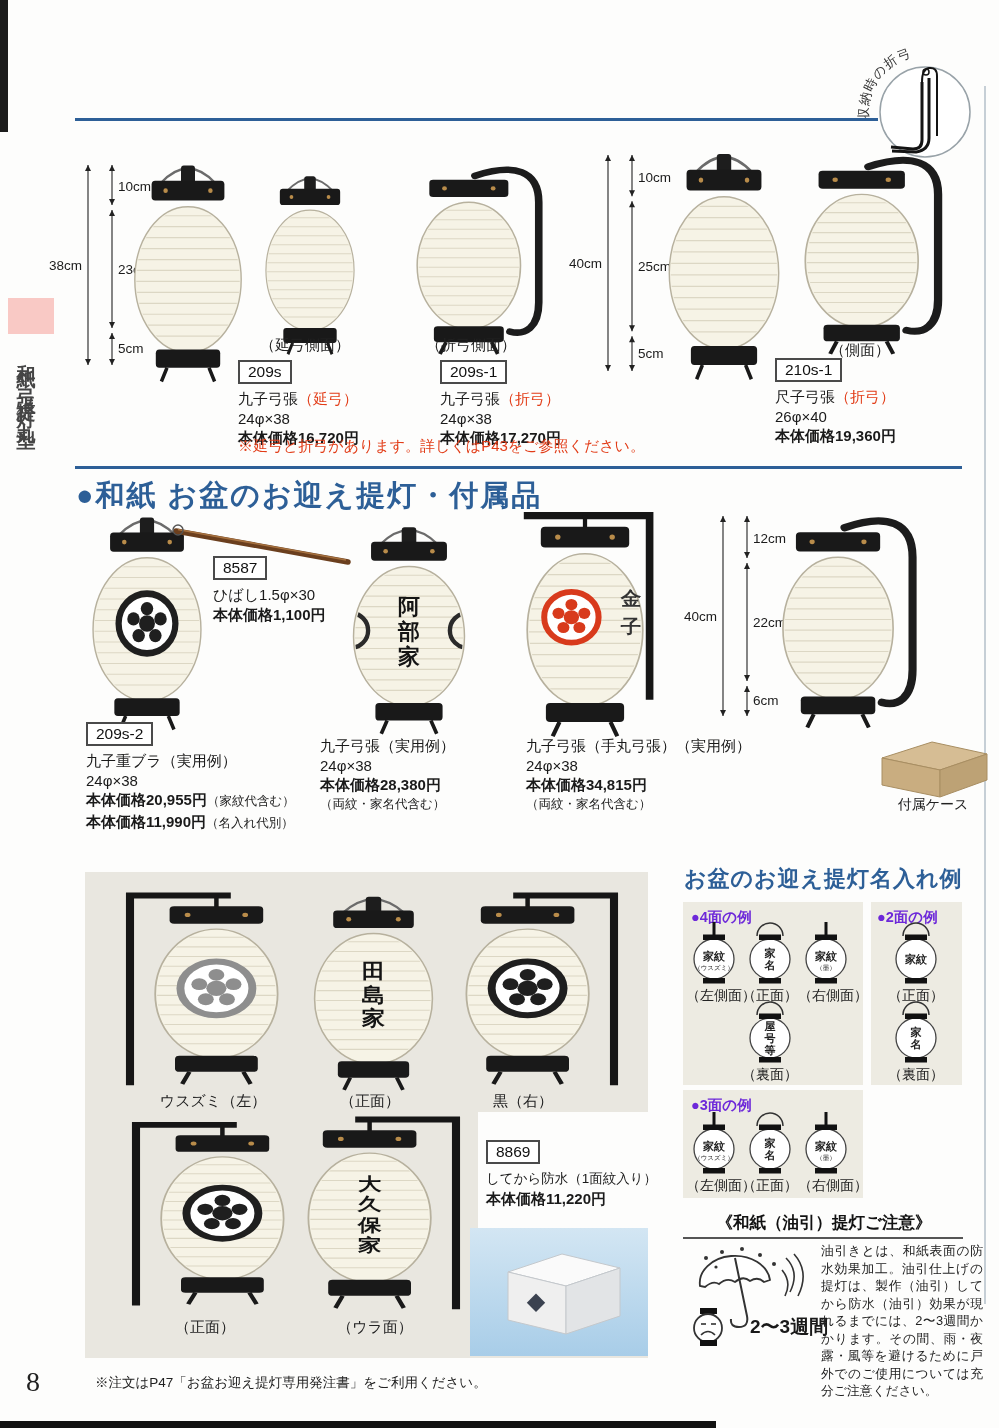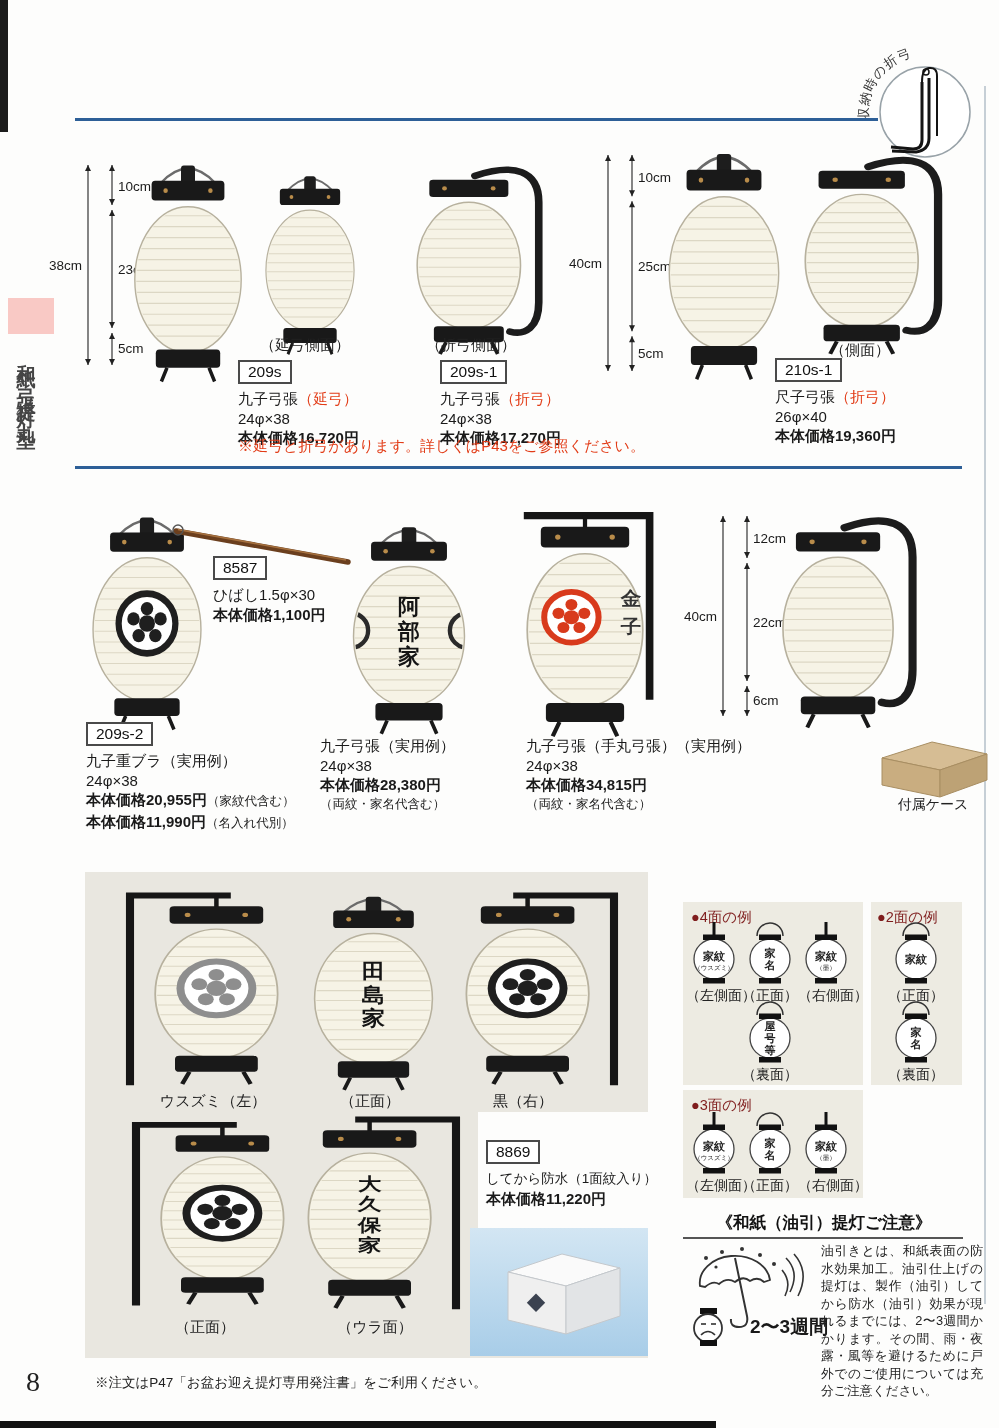--- a/index.html
+++ b/index.html
@@ -13,21 +13,21 @@
            font-size:15.5px;line-height:20px;background:#fff;margin-bottom:5px;color:#111}
   .bold{font-weight:bold}
   .red{color:#e23c17}
   .sm{font-size:12.5px;font-weight:normal}
   .cap{position:absolute;font-size:15px;color:#222;text-align:center}
   .side-label{position:absolute;writing-mode:vertical-rl;font-family:"Liberation Serif",serif;
               font-weight:bold;font-size:19px;letter-spacing:7px;color:#454545}
   .naming-title{position:absolute;font-family:"Liberation Serif",serif;font-weight:bold;
                 font-size:22px;color:#2d5f97;letter-spacing:1px;white-space:nowrap}
   .npanel{position:absolute;background:#edebe2}
-  .nlabel{position:absolute;font-size:14.5px;font-weight:normal;color:#7f1d1d;white-space:nowrap}
+  .nlabel{position:absolute;font-size:14.5px;font-weight:bold;color:#6d28d9;white-space:nowrap}
   .ncap{position:absolute;font-size:14px;color:#222;text-align:center;white-space:nowrap}
   .mini{position:absolute;width:52px;height:64px}
   .lantern{position:absolute}
   .dims{position:absolute;width:110px}
   .notice-title{position:absolute;font-size:16.5px;font-weight:bold;color:#111;text-align:center;white-space:nowrap}
   .notice-body{position:absolute;font-size:12.8px;line-height:17.5px;color:#222;text-align:justify}
   .footer-note{position:absolute;font-size:13.5px;color:#222;white-space:nowrap}
   .footer-warning{position:absolute;font-size:19.5px;font-weight:bold;color:#e23c17;white-space:nowrap}
   .pagenum{position:absolute;font-family:"Liberation Serif",serif;font-size:28px;color:#222}
 </style>
@@ -260,20 +260,21 @@
       </svg></div>
   <div class="cap" style="left:800px;top:341px;width:120px">（側面）</div>
   <div class="pinfo" style="left:775px;top:358px">
     <span class="codebox">210s-1</span>
     <div><span>尺子弓張</span><span class="red">（折弓）</span></div>
     <div>26φ×40</div>
     <div class="bold">本体価格19,360円</div>
   </div>
 
   <div class="rule" style="left:75px;top:466px;width:887px"></div>
+  <div class="sec-title" style="left:76px;top:476px">●和紙 お盆のお迎え提灯・付属品</div>
 
   <div class="lantern" style="left:76px;top:510px;width:142px;height:224px"><svg width="100%" height="100%" viewBox="0 0 100 150" preserveAspectRatio="none">
         <defs>
           <clipPath id="cl5">
             <ellipse cx="50" cy="80" rx="37" ry="47"></ellipse>
           </clipPath>
         </defs>
         <path d="M 30,17 Q 50,-3 70,17" fill="none" stroke="#6b6b6b" stroke-width="1.6"></path>
         <rect x="45" y="5" width="10" height="12" rx="2" fill="#1d1d1d"></rect>
         <ellipse cx="50" cy="80" rx="38" ry="48" fill="#f6f3e6" stroke="#b7b19e" stroke-width="1"></ellipse>
@@ -651,20 +652,21 @@
   </div>
   <div class="abs" style="left:470px;top:1228px;width:178px;height:128px;background:linear-gradient(#d3e6f3,#a8cde8)">
     <svg width="178" height="128" viewBox="0 0 178 128">
       <polygon points="38,44 92,26 150,40 96,58" fill="#fafafa" stroke="#c4c8cc" stroke-width="1"></polygon>
       <polygon points="38,44 96,58 96,106 38,92" fill="#efefef" stroke="#c4c8cc" stroke-width="1"></polygon>
       <polygon points="96,58 150,40 150,88 96,106" fill="#e2e4e6" stroke="#c4c8cc" stroke-width="1"></polygon>
       <rect x="60" y="68" width="13" height="13" transform="rotate(45 66 74)" fill="#3b4250"></rect>
     </svg>
   </div>
 
+  <div class="naming-title" style="left:684px;top:864px">お盆のお迎え提灯名入れ例</div>
 
   <div class="npanel" style="left:683px;top:902px;width:180px;height:183px"></div>
   <div class="nlabel" style="left:691px;top:908px">●4面の例</div>
   <div class="mini" style="left:688px;top:922px"><svg width="52" height="64" viewBox="0 0 52 64">
         <rect x="24.5" y="0" width="3" height="13" fill="#111"></rect>
         <circle cx="26" cy="37" r="20" fill="#fff" stroke="#444" stroke-width="1.3"></circle>
         <rect x="15" y="12.5" width="22" height="5.5" fill="#111"></rect>
         <rect x="15" y="56" width="22" height="5.5" fill="#111"></rect>
         <text x="26" y="38" text-anchor="middle" font-size="11" font-weight="bold" fill="#222" font-family="'Liberation Sans',sans-serif">家紋</text>
         <text x="26" y="48" text-anchor="middle" font-size="6.5" fill="#222" font-family="'Liberation Sans',sans-serif">（ウスズミ）</text>

